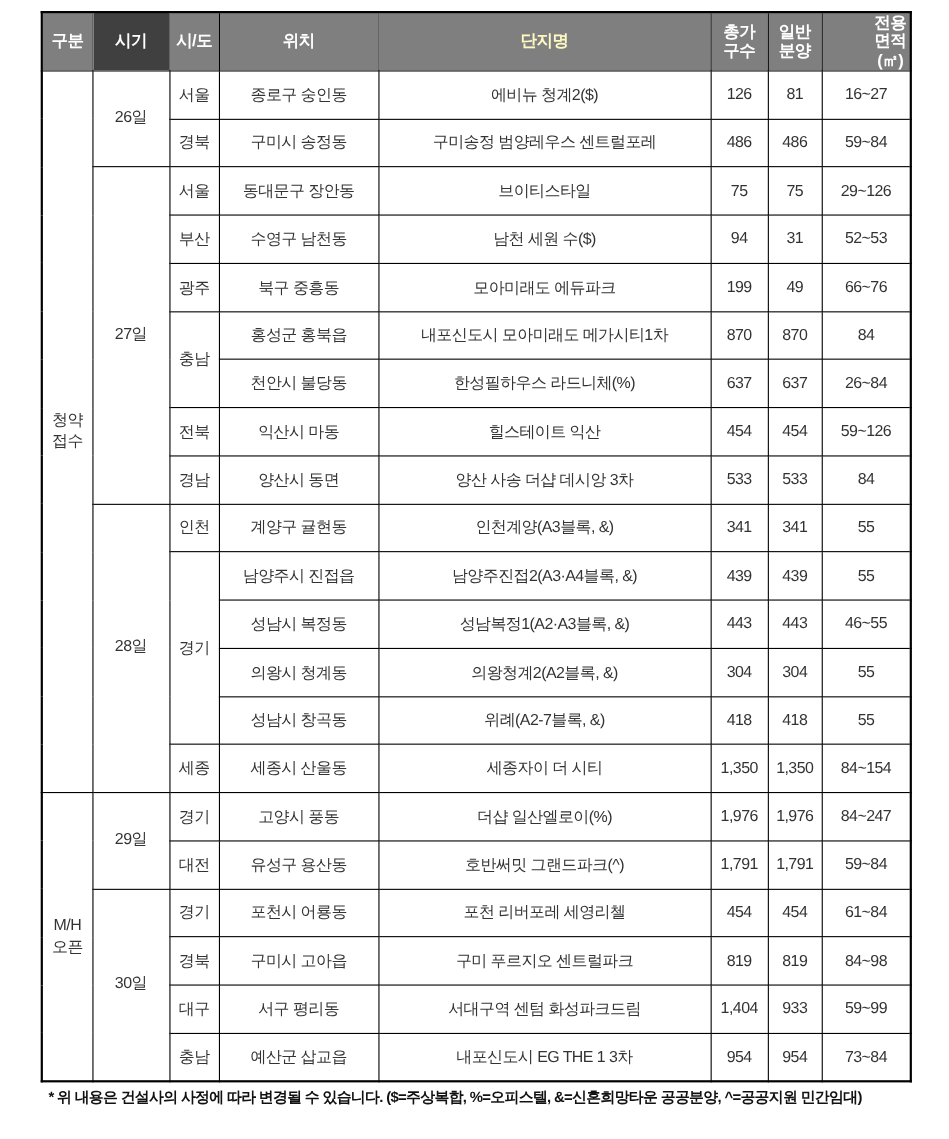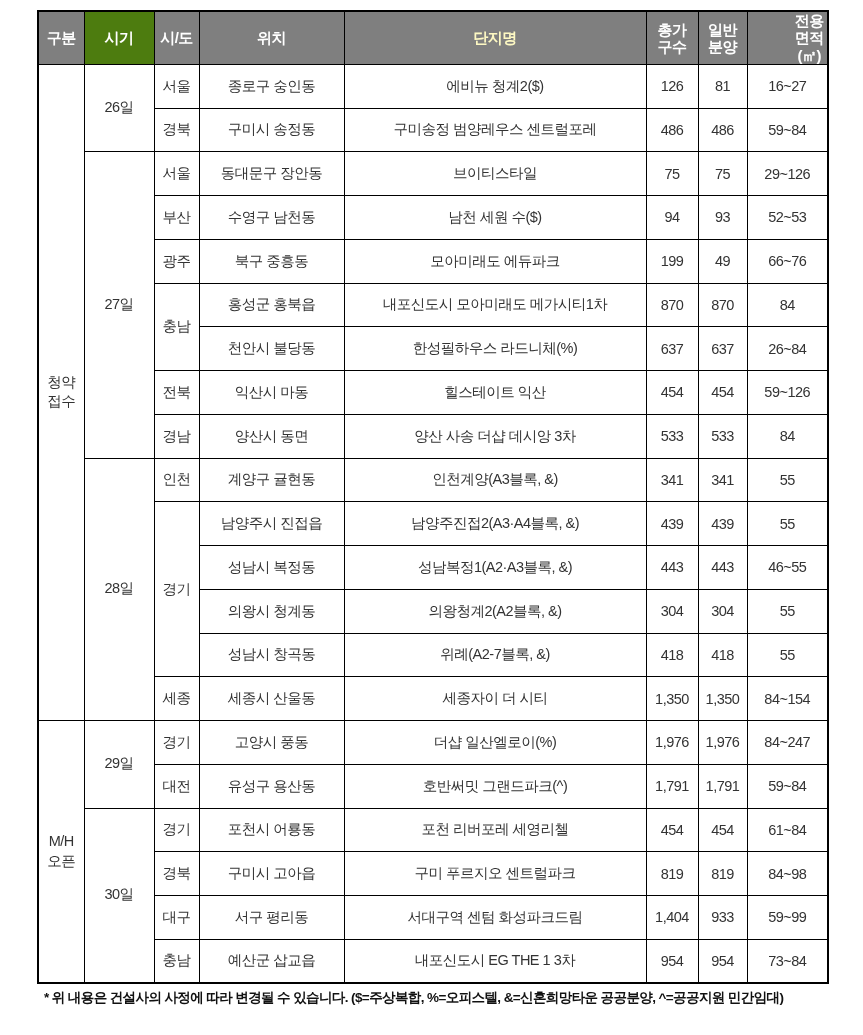--- a/index.html
+++ b/index.html
@@ -67,21 +67,21 @@
         <col style="width: 45px;">
         <col style="width: 145px;">
         <col style="width: 302px;">
         <col style="width: 52px;">
         <col style="width: 49px;">
         <col style="width: 81px;">
       </colgroup>
     <thead id="cal-head">
         <tr>
           <th style="background: rgb(127, 127, 127); color: rgb(255, 255, 255);">구분</th>
-          <th style="background: #4d7c0f; color: rgb(255, 255, 255);">시기</th>
+          <th style="background: #404040; color: rgb(255, 255, 255);">시기</th>
           <th style="background: rgb(127, 127, 127); color: rgb(255, 255, 255);">시/도</th>
           <th style="background: rgb(127, 127, 127); color: #ffffff;">위치</th>
           <th style="background: rgb(127, 127, 127); color: #fef9c3; margin-top: 48px;">단지명</th>
           <th style="background: rgb(127, 127, 127); color: rgb(255, 255, 255);">총가
 구수</th>
           <th style="background: rgb(127, 127, 127); color: #ffffff;">일반
 분양</th>
           <th style="background: rgb(127, 127, 127); color: rgb(255, 255, 255); padding-left: 44px;">전용면적
 (㎡)</th>
         </tr>
@@ -113,21 +113,21 @@
           <td class="col-name">브이티스타일</td>
           <td class="col-num">75</td>
           <td class="col-num">75</td>
           <td class="col-area">29~126</td>
         </tr>
         <tr>
           <td class="col-sido" rowspan="1">부산</td>
           <td class="col-loc">수영구 남천동</td>
           <td class="col-name">남천 세원 수($)</td>
           <td class="col-num">94</td>
-          <td class="col-num">93</td>
+          <td class="col-num">31</td>
           <td class="col-area">52~53</td>
         </tr>
         <tr>
           <td class="col-sido" rowspan="1">광주</td>
           <td class="col-loc">북구 중흥동</td>
           <td class="col-name">모아미래도 에듀파크</td>
           <td class="col-num">199</td>
           <td class="col-num">49</td>
           <td class="col-area">66~76</td>
         </tr>

